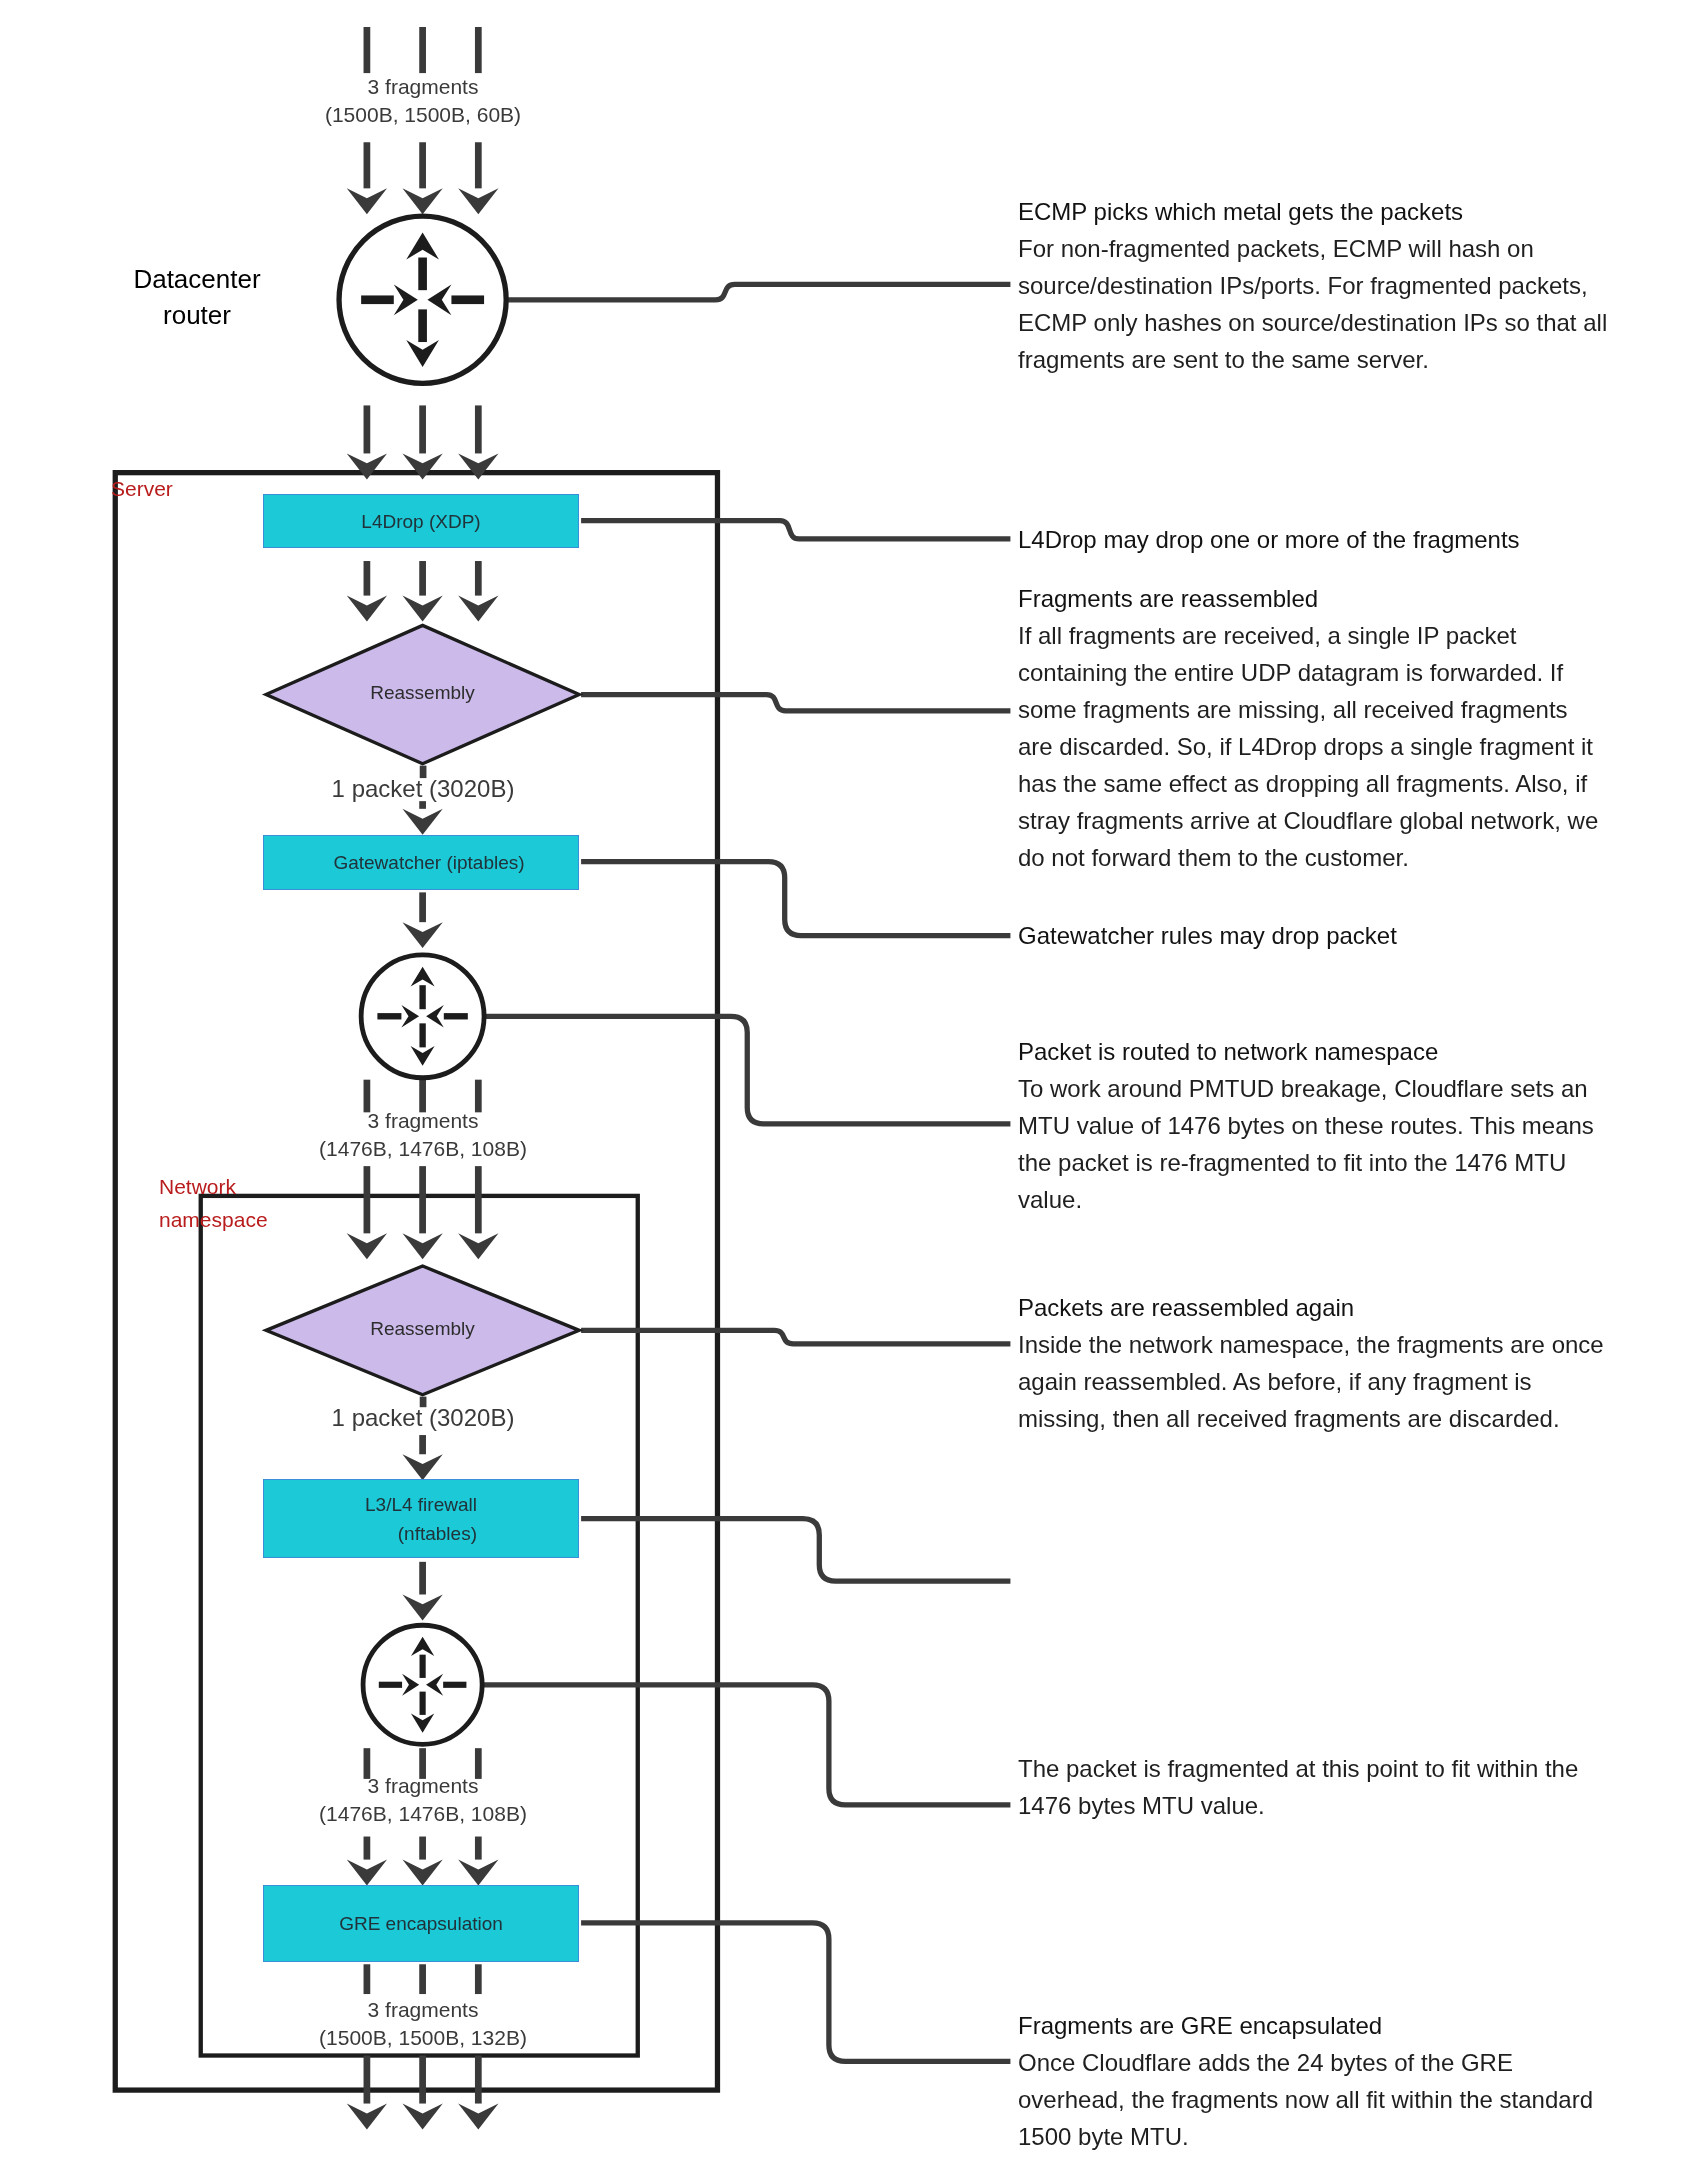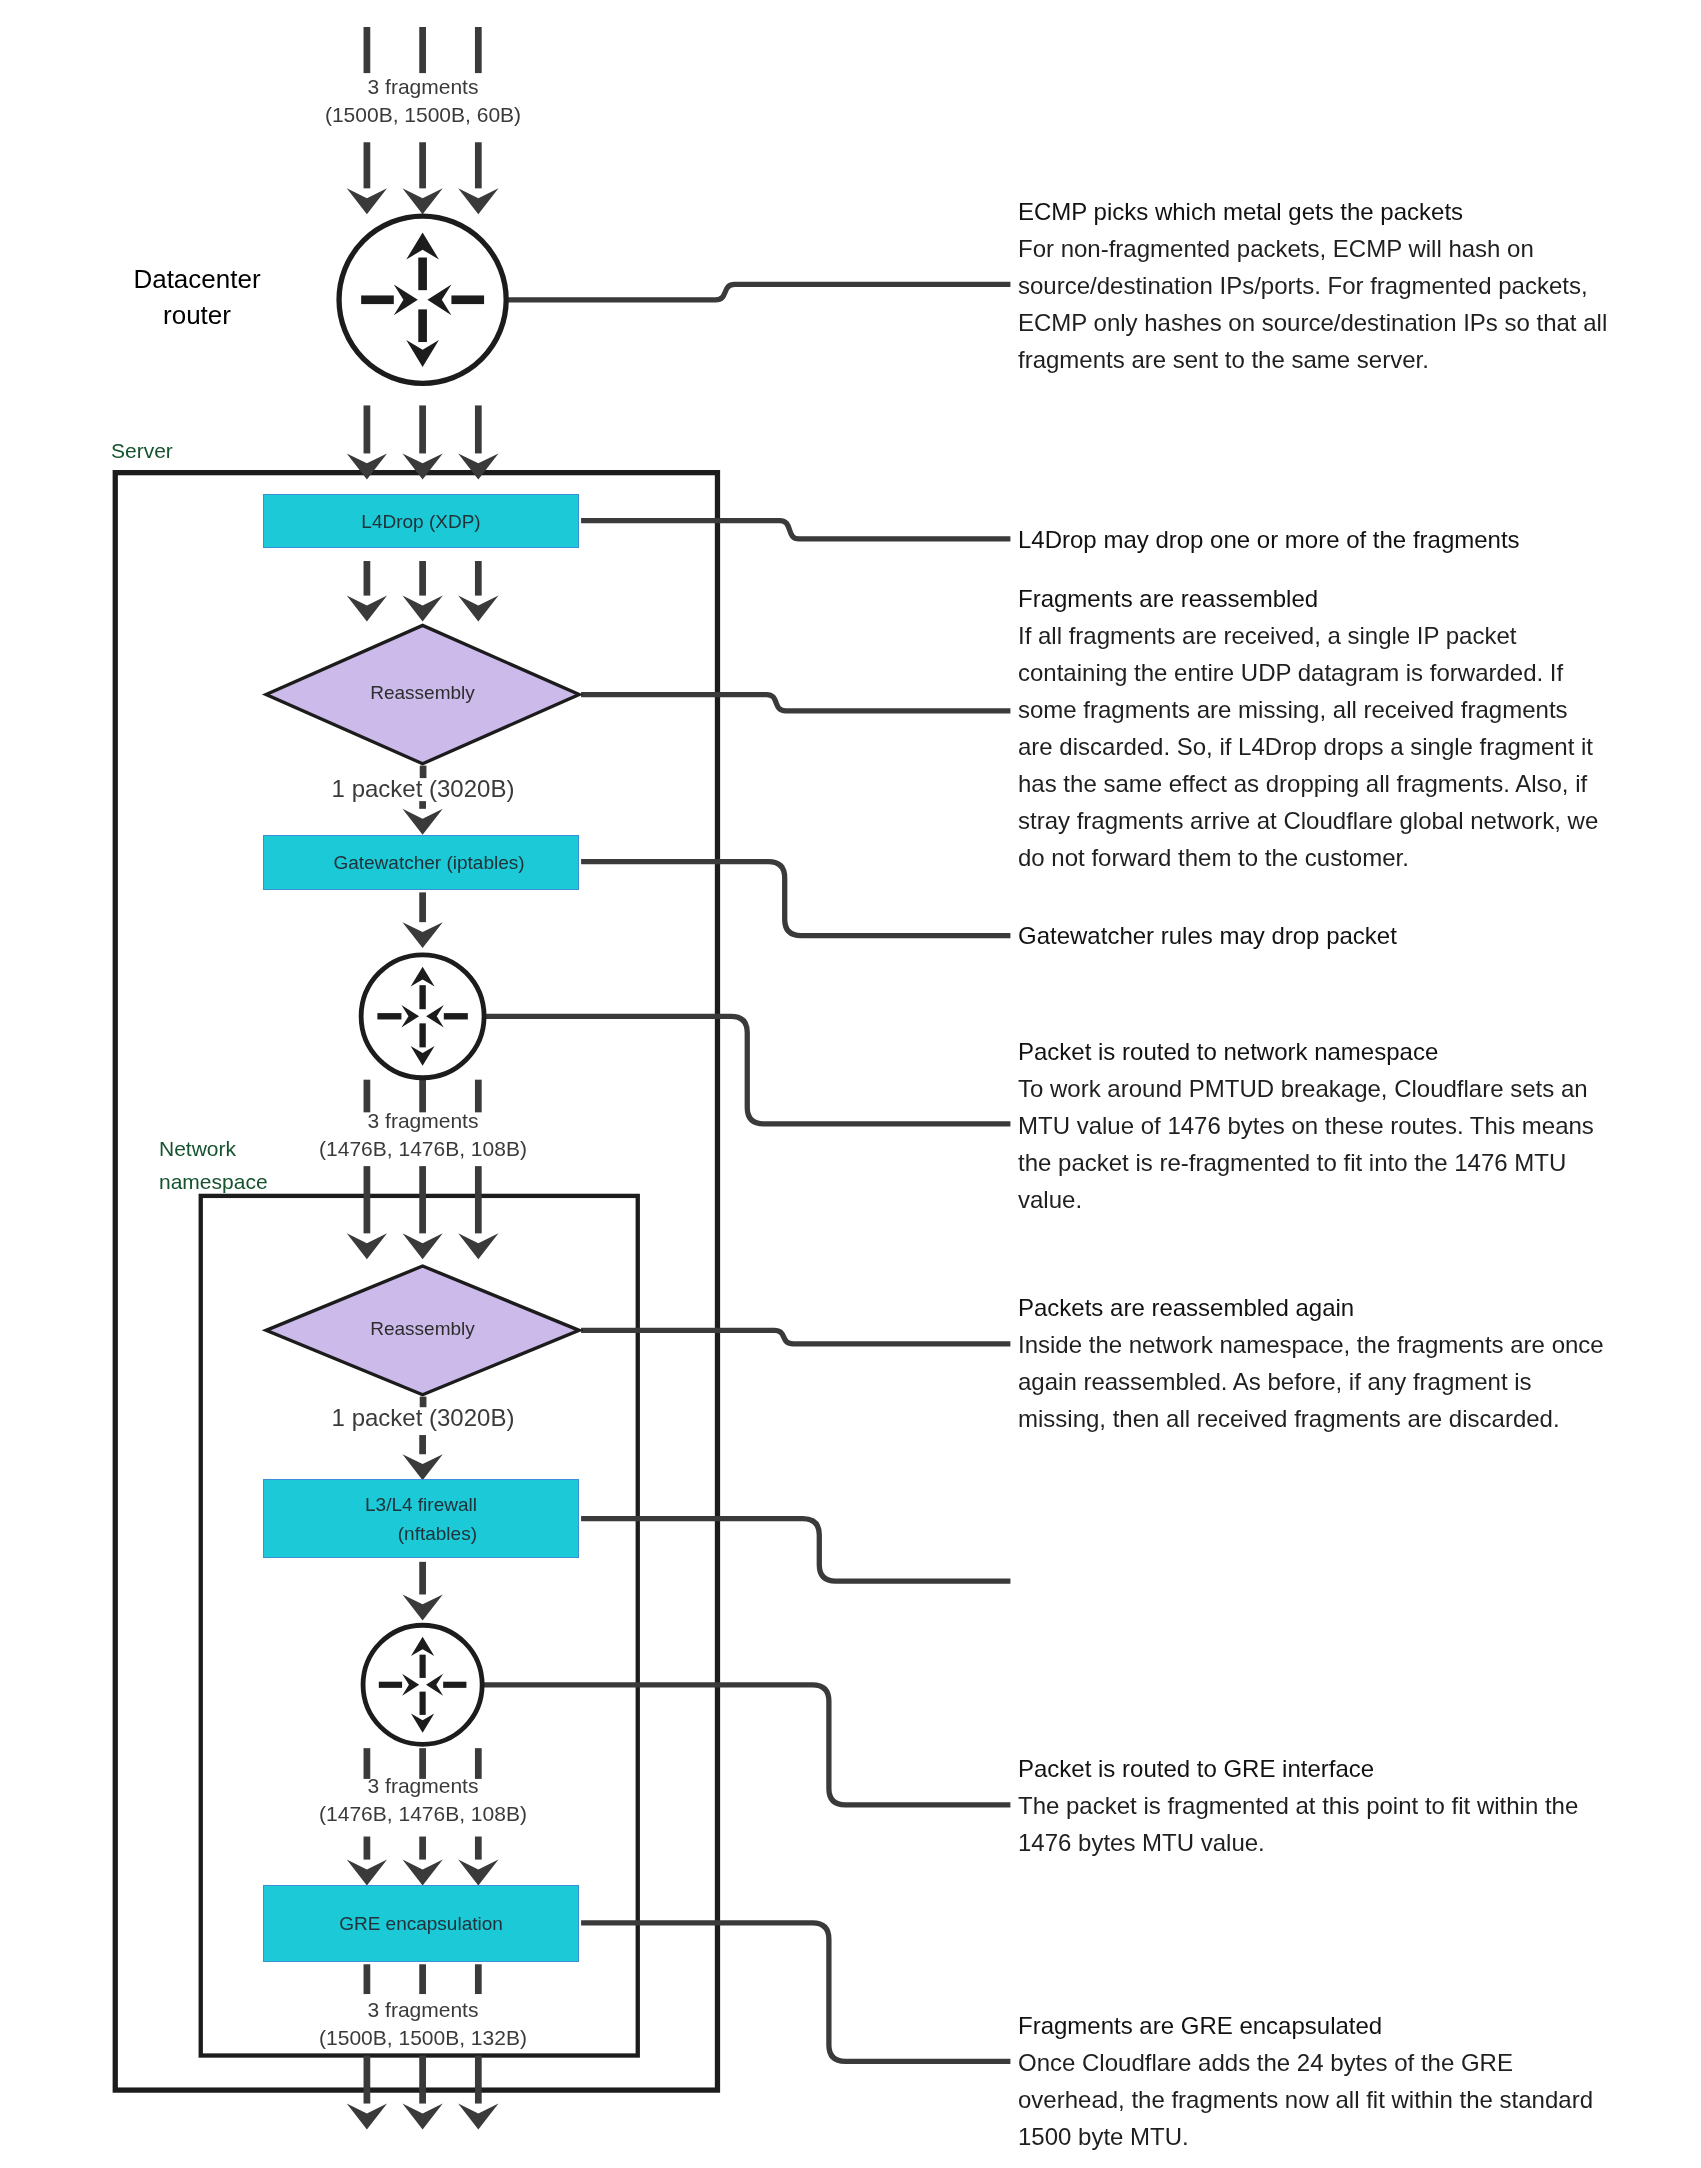--- a/index.html
+++ b/index.html
@@ -4,21 +4,21 @@
 <style>
   html,body{margin:0;padding:0;background:#fff;}
   #stage{position:relative;width:1701px;height:2168px;background:#fff;overflow:hidden;
          font-family:"Liberation Sans","DejaVu Sans",sans-serif;color:#2b2b2b;}
   #shapes{position:absolute;left:0;top:0;width:1701px;height:2168px;}
   .lbl{position:absolute;}
   .center-col{left:231px;width:384px;text-align:center;}
   .frag{font-size:21px;line-height:28px;color:#3a3a3a;}
   .packet{font-size:24px;line-height:29px;color:#3a3a3a;left:231px;width:384px;text-align:center;}
   .side-label{font-size:26px;line-height:36px;color:#000000;text-align:center;}
-  .container-label{font-size:21px;line-height:33px;color:#14532d;}
+  .container-label{font-size:21px;line-height:33px;color:#b91c1c;margin-top:38px;}
   .node{position:absolute;left:263px;width:316px;background:#1cc9d6;border:1.9px solid #3a8fd8;
         box-sizing:border-box;display:flex;align-items:center;justify-content:center;
         font-size:19px;color:#20323a;text-align:right;white-space:pre-line;line-height:29px;}
   .diamond-label{position:absolute;left:266px;width:313px;text-align:center;font-size:19px;color:#2d2d2d;}
   .annot{position:absolute;left:1018px;width:672px;font-size:24px;line-height:37px;color:#1f1f1f;}
   .annot .t{font-weight:normal;color:#121212;}
   .annot .b{white-space:pre-line;}
 </style>
 </head>
 <body>
@@ -206,21 +206,20 @@
 the packet is re-fragmented to fit into the 1476 MTU
 value.</div>
   </div>
   <div class="annot" style="top:1289px;">
     <div class="t">Packets are reassembled again</div>
     <div class="b">Inside the network namespace, the fragments are once
 again reassembled. As before, if any fragment is
 missing, then all received fragments are discarded.</div>
   </div>
   <div class="annot" style="top:1750px;">
-    <div class="t">Packet is routed to GRE interface</div>
     <div class="b">The packet is fragmented at this point to fit within the
 1476 bytes MTU value.</div>
   </div>
   <div class="annot" style="top:2007px;">
     <div class="t">Fragments are GRE encapsulated</div>
     <div class="b">Once Cloudflare adds the 24 bytes of the GRE
 overhead, the fragments now all fit within the standard
 1500 byte MTU.</div>
   </div>
 </div>

